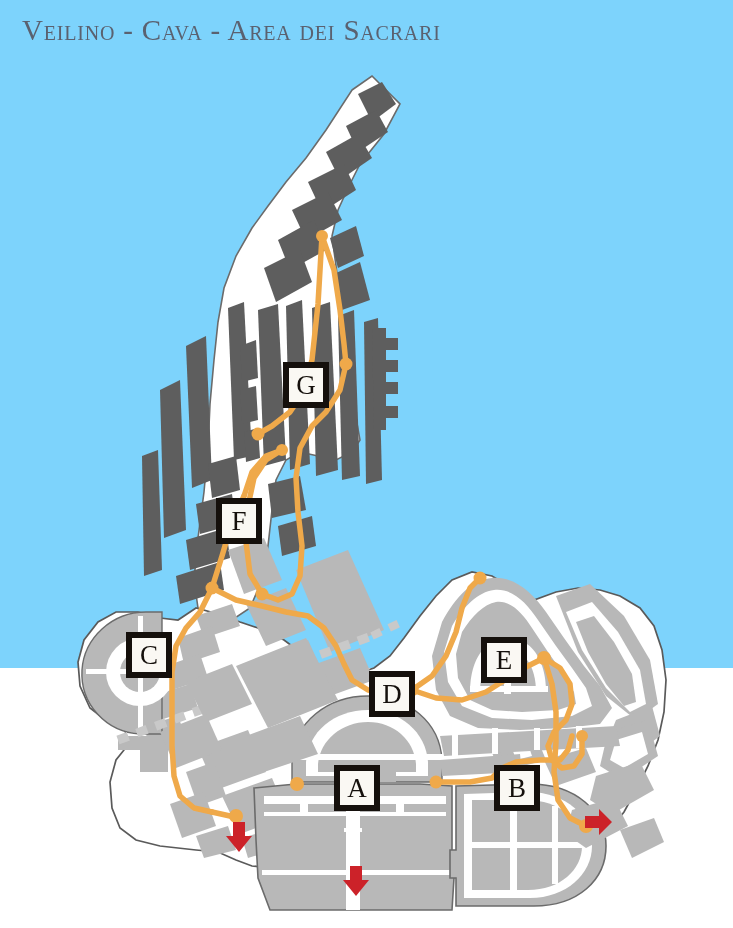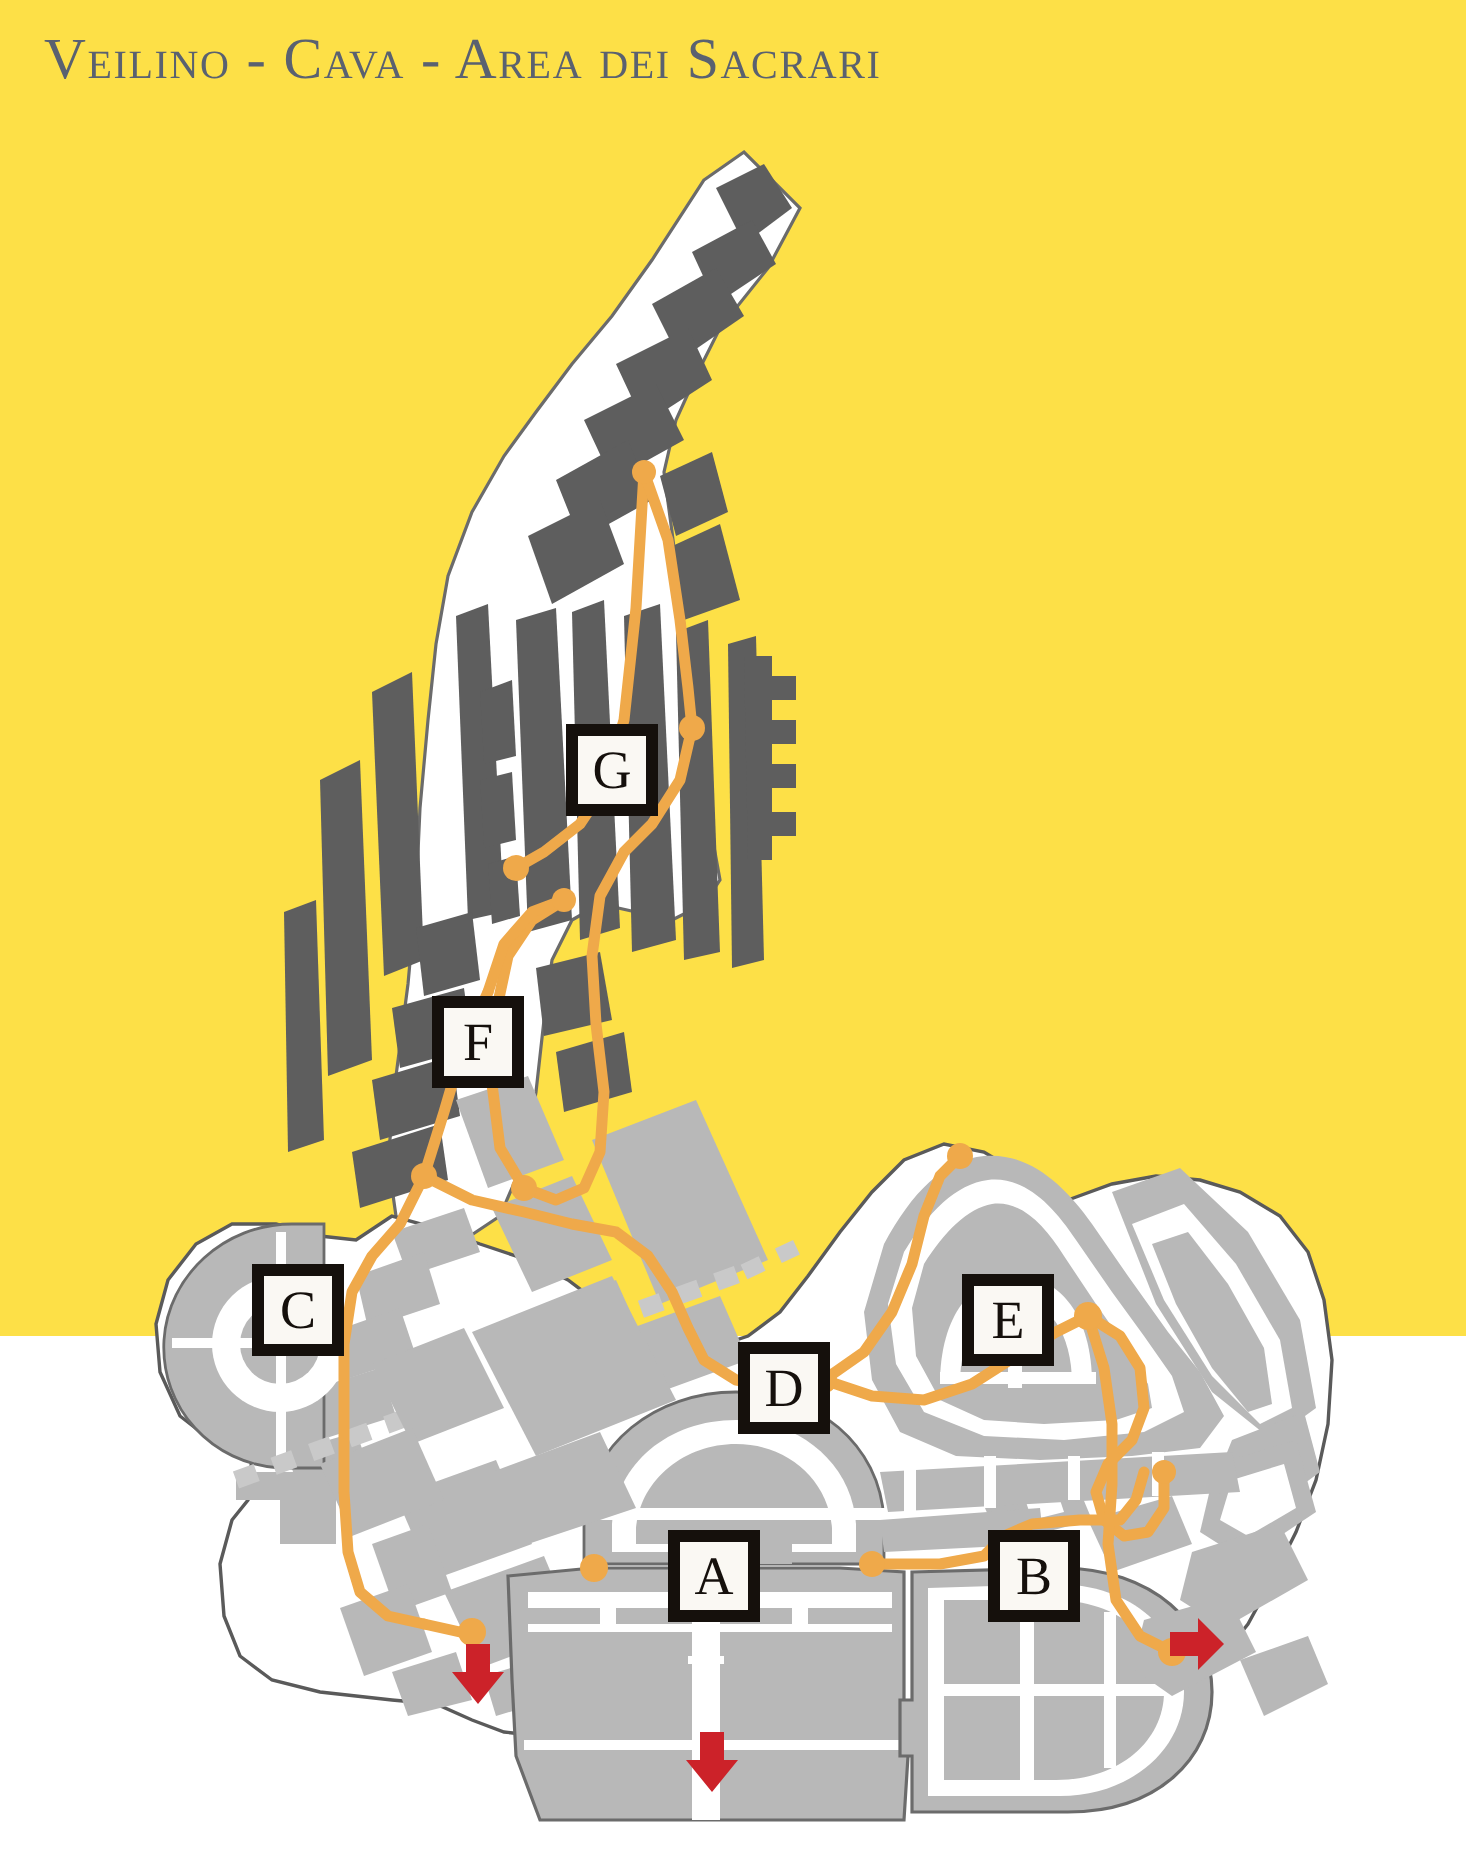--- a/index.html
+++ b/index.html
@@ -1,18 +1,18 @@
 <!DOCTYPE html>
 <html><head>
 <meta charset="utf-8">
 <style>
   html,body{margin:0;padding:0;background:#ffffff;}
   body{width:733px;height:928px;overflow:hidden;
        font-family:"Liberation Serif", serif;}
-  #page{position:relative;width:733px;height:668px;background:#fde047;}
+  #page{position:relative;width:733px;height:668px;background:#7dd3fc;}
 
   #title{
     position:absolute;left:22px;top:14px;
     font-family:"Liberation Serif", serif;
     font-size:29px;
     font-variant:small-caps;
     letter-spacing:.8px;
     color:#5a6170;
     white-space:nowrap;
   }

